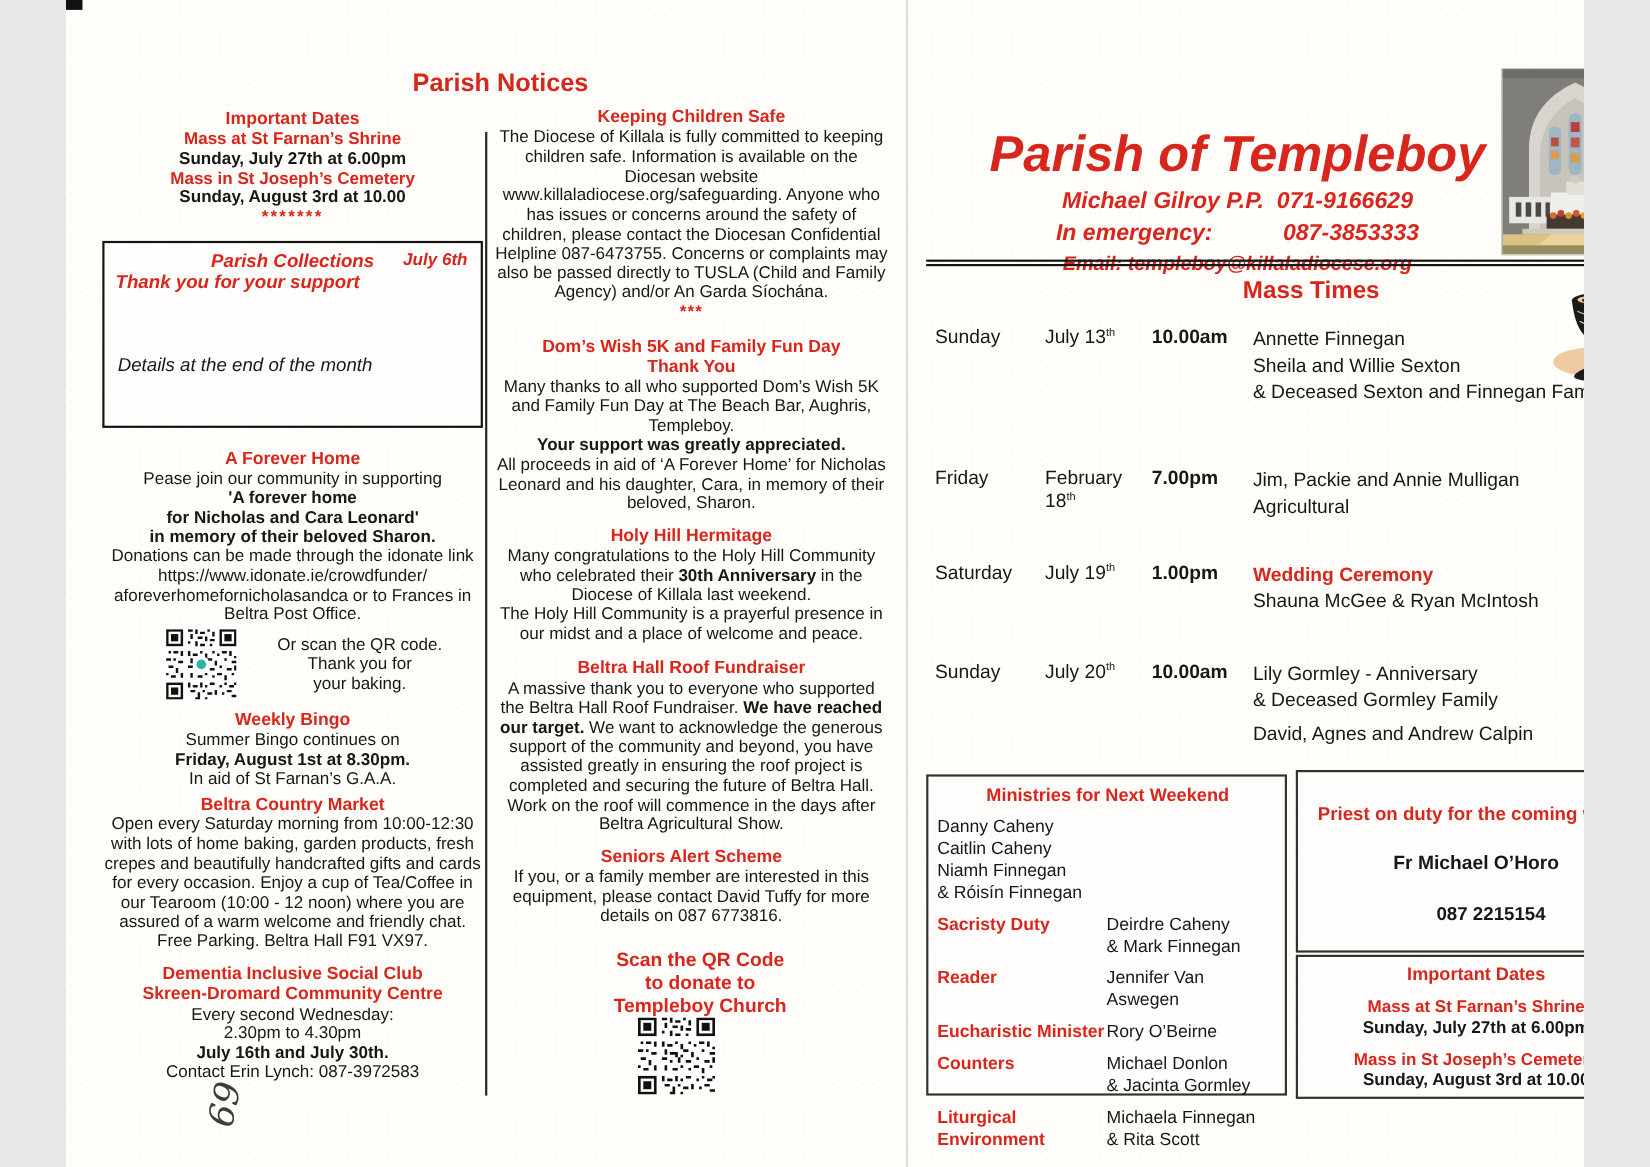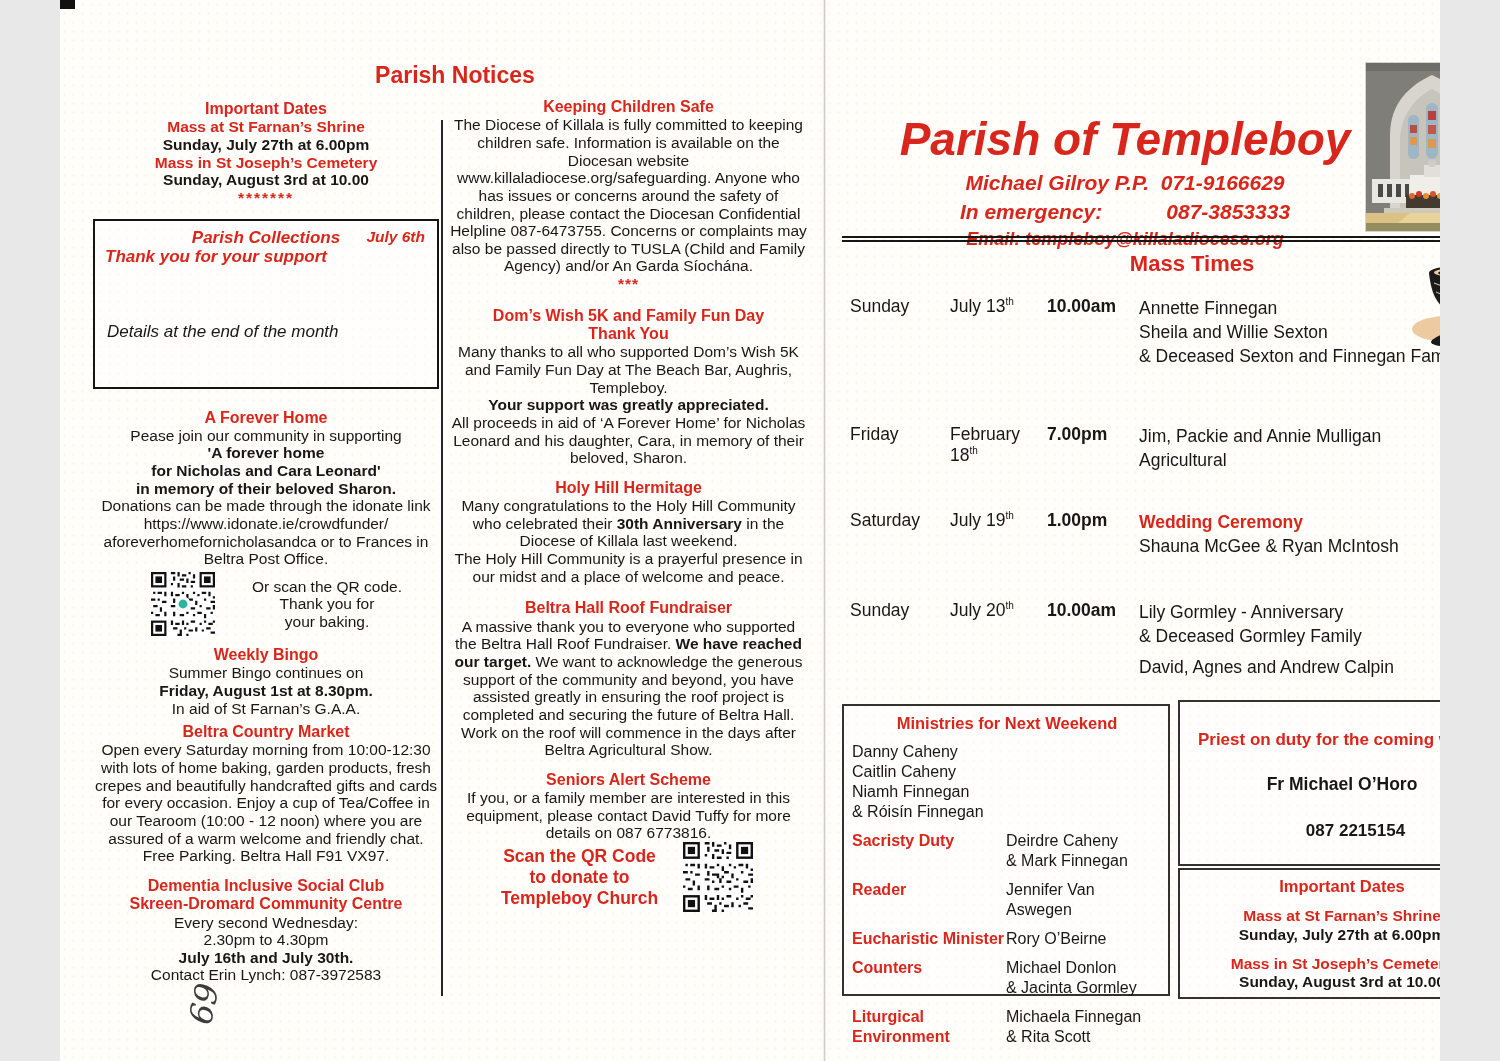--- a/index.html
+++ b/index.html
@@ -48,21 +48,21 @@
   .collections-box .fs17{ font-size:17px; }
   .collections-note{ margin-top:56px; margin-left:2px; font-size:17px; }
 
   .qr-row{ display:flex; align-items:center; margin-top:4px; padding-left:58px; }
   .qr-row .qr{ width:64px; height:64px; flex:0 0 auto; }
   .qr-caption{ flex:1; text-align:center; }
 
   .mt6{margin-top:6px;} .mt10{margin-top:10px;} .mt12{margin-top:12px;}
   .mt14{margin-top:14px;} .mt20{margin-top:20px;}
 
-  .scan-row{ display:flex; align-items:center; margin-top:0; padding:0 10px 0 26px; }
+  .scan-row{ display:flex; align-items:center; margin-top:20px; padding:0 10px 0 26px;flex-direction:column; }
   .scan-text{ flex:1; font-size:17.5px; font-weight:bold; color:var(--red); line-height:1.2; }
   .scan-row .qr{ width:70px; height:70px; margin-right:44px; }
 
   
   .right-page{ position:absolute; left:782px; top:55px; width:712px; height:960px; }
   .r-header{ position:absolute; left:38px; top:20px; width:490px; text-align:center; color:var(--red);margin-top:40px; }
   .r-title{ font-size:46px; font-weight:bold; font-style:italic; line-height:1.05; }
   .r-sub{ font-size:21px; font-weight:bold; font-style:italic; margin-top:8px; }
   .r-sub-row{ display:flex; justify-content:center; gap:64px; font-size:21px; font-weight:bold; font-style:italic; margin-top:5px; }
   .r-email{ font-size:18px; font-weight:bold; font-style:italic; margin-top:5px; }

